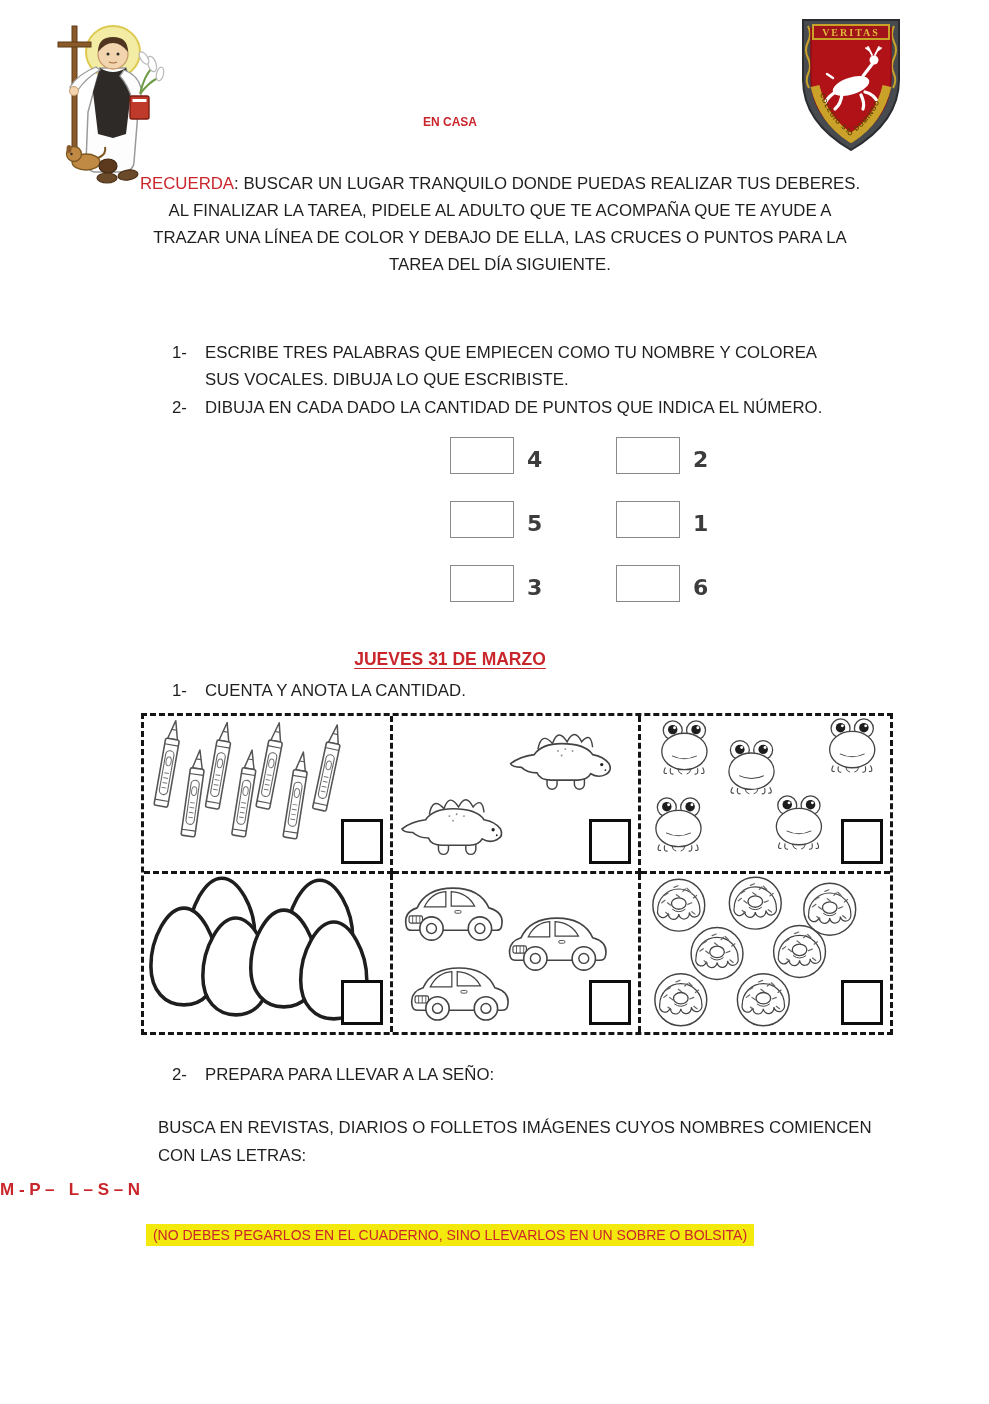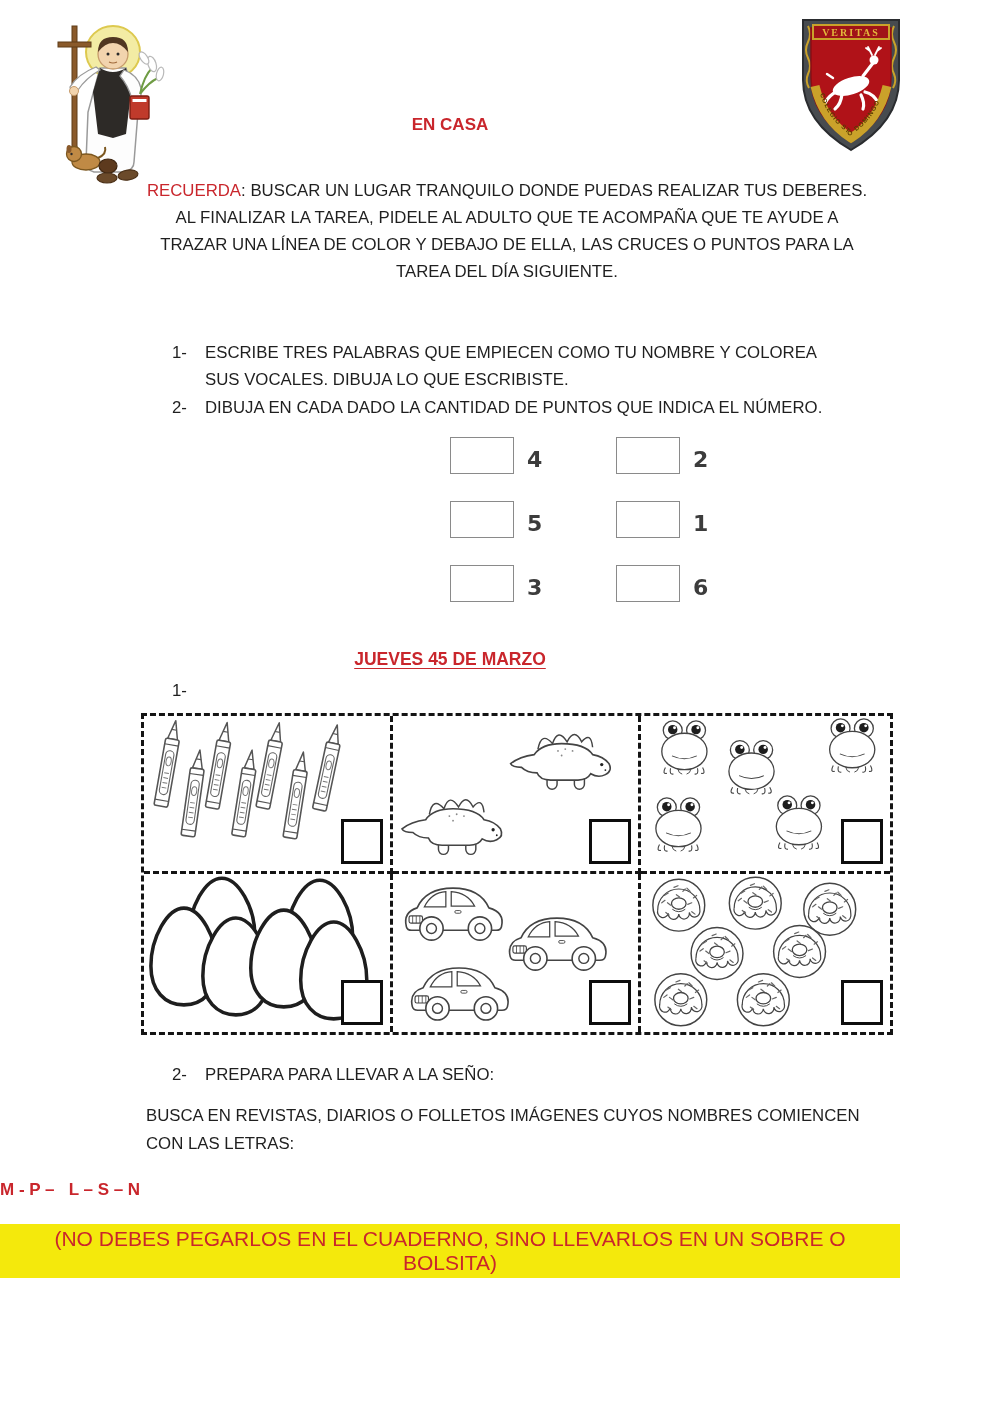--- a/index.html
+++ b/index.html
@@ -1,20 +1,20 @@
 <!DOCTYPE html>
 <html><head>
 <meta charset="utf-8">
 <style>
   :root{ --red:#c9262c; --yellow:#f4e90c; --ink:#1f1f1f; }
   html,body{margin:0;padding:0;background:#ffffff;}
   .page{position:relative;width:900px;height:1404px;background:#fff;overflow:hidden;
         font-family:"Liberation Sans",sans-serif;color:var(--ink);}
   .abs{position:absolute;}
-  .title{top:115px;left:0;width:100%;text-align:center;font-size:17px;font-weight:bold;color:var(--red);}
+  .title{top:115px;left:0;width:100%;text-align:center;font-size:12px;font-weight:bold;color:var(--red);}
   .reminder{top:165px;left:130px;width:730px;text-align:center;font-size:16.8px;line-height:27px;}
   .red{color:var(--red);}
   .heading{left:0;width:100%;text-align:center;font-weight:bold;font-size:17.5px;color:var(--red);
            text-decoration:underline;text-underline-offset:3px;}
   .mier{top:291px;} .juev{top:649px;}
   .task{left:172px;display:flex;font-size:16.8px;line-height:27px;}
   .task .num{width:33px;flex:none;}
   .t1{top:339px;width:678px;}
   .t2{top:394px;width:760px;}
   .jt1{top:677px;width:700px;}
@@ -26,21 +26,21 @@
   .cgrid{top:713px;left:141px;width:752px;height:322px;display:grid;box-sizing:border-box;
          grid-template-columns:1fr 1fr 1fr;grid-template-rows:1fr 1fr;border:3.5px dashed #141414;background:#fff;}
   .cell{position:relative;border-right:3.5px dashed #141414;border-bottom:3.5px dashed #141414;overflow:hidden;}
   .cell:nth-child(3n){border-right:none;}
   .cell:nth-child(n+4){border-bottom:none;}
   .cell svg.art{position:absolute;left:0;top:0;width:100%;height:100%;}
   .abox{position:absolute;right:7px;bottom:7px;width:42px;height:45px;border:3.5px solid #0d0d0d;background:#fff;box-sizing:border-box;}
   .busca{top:1102px;left:146px;width:748px;font-size:16.8px;line-height:28px;}
   .letters{top:1180px;left:0;width:100%;text-align:left;color:var(--red);font-size:17px;font-weight:bold;white-space:pre;}
   .noterow{top:1224px;left:0;width:100%;text-align:center;}
-  .note{display:inline-block;background:var(--yellow);color:var(--red);font-size:21px;padding:3px 7px;}
+  .note{display:inline-block;background:var(--yellow);color:var(--red);font-size:14px;padding:3px 7px;}
   .saint{left:28px;top:12px;} .crest{left:795px;top:14px;}
   .hidden-defs{position:absolute;width:0;height:0;overflow:hidden;}
 </style>
 </head>
 <body>
 
 <svg class="hidden-defs" xmlns="http://www.w3.org/2000/svg" aria-hidden="true">
   <defs>
     <symbol id="sym-crayon" viewBox="0 0 26 94">
       <path d="M13 2 L8 21 L18 21 Z" fill="#fff" stroke="#555" stroke-width="1.5" stroke-linejoin="round"></path>
@@ -155,21 +155,21 @@
     </g>
     <path id="crestCurve" d="M24 76 Q31 105 56 121 Q81 105 88 76" fill="none"></path>
     <path d="M20 72 Q28 106 56 124 Q84 106 92 72" fill="none" stroke="#caa22a" stroke-width="9"></path>
     <text font-size="6.5" fill="#5b3a00" font-family="Liberation Sans,sans-serif" font-weight="bold" letter-spacing="1">
       <textPath href="#crestCurve" startOffset="4">COLEGIO STO DOMINGO</textPath>
     </text>
   </svg>
 
   <div class="abs title">EN CASA</div>
 
-  <p class="abs reminder" style="margin:12px;"><span class="red">RECUERDA</span><span>: BUSCAR UN LUGAR TRANQUILO DONDE PUEDAS REALIZAR TUS DEBERES. AL FINALIZAR LA TAREA, PIDELE AL ADULTO QUE TE ACOMPAÑA QUE TE AYUDE A TRAZAR UNA LÍNEA DE COLOR Y DEBAJO DE ELLA, LAS CRUCES O PUNTOS PARA LA TAREA DEL DÍA SIGUIENTE.</span></p>
+  <p class="abs reminder" style="margin:5px;"><span class="red">RECUERDA</span><span>: BUSCAR UN LUGAR TRANQUILO DONDE PUEDAS REALIZAR TUS DEBERES. AL FINALIZAR LA TAREA, PIDELE AL ADULTO QUE TE ACOMPAÑA QUE TE AYUDE A TRAZAR UNA LÍNEA DE COLOR Y DEBAJO DE ELLA, LAS CRUCES O PUNTOS PARA LA TAREA DEL DÍA SIGUIENTE.</span></p>
 
 
   <div class="abs task t1">
     <span class="num">1-</span>
     <span>ESCRIBE TRES PALABRAS QUE EMPIECEN COMO TU NOMBRE Y COLOREA SUS VOCALES. DIBUJA LO QUE ESCRIBISTE.</span>
   </div>
   <div class="abs task t2">
     <span class="num">2-</span>
     <span>DIBUJA EN CADA DADO LA CANTIDAD DE PUNTOS QUE INDICA EL NÚMERO.</span>
   </div>
@@ -194,24 +194,25 @@
     <div class="die">
       <div class="box"></div>
       <span class="n">3</span>
     </div>
     <div class="die">
       <div class="box"></div>
       <span class="n">6</span>
     </div>
   </div>
 
-  <div class="abs heading juev">JUEVES 45 DE MARZO</div>
+  <div class="abs heading juev">JUEVES 31 DE MARZO</div>
 
   <div class="abs task jt1">
     <span class="num">1-</span>
+    <span>CUENTA Y ANOTA LA CANTIDAD.</span>
   </div>
 
   <div class="abs cgrid">
 
     <div class="cell">
       <svg class="art" viewBox="0 0 246 157">
         <use href="#sym-crayon" x="10" y="2" width="26" height="94" transform="rotate(10 23 49)"></use>
         <use href="#sym-crayon" x="36" y="32" width="26" height="94" transform="rotate(8 49 79)"></use>
         <use href="#sym-crayon" x="62" y="4" width="26" height="94" transform="rotate(10 75 51)"></use>
         <use href="#sym-crayon" x="88" y="32" width="26" height="94" transform="rotate(9 101 79)"></use>
@@ -275,21 +276,21 @@
       <div class="abox"></div>
     </div>
 
   </div>
 
   <div class="abs task jt2">
     <span class="num">2-</span>
     <span>PREPARA PARA LLEVAR A LA SEÑO:</span>
   </div>
 
-  <p class="abs busca" style="margin:0;">BUSCA EN REVISTAS, DIARIOS O FOLLETOS IMÁGENES CUYOS NOMBRES COMIENCEN CON LAS LETRAS:</p>
+  <p class="abs busca" style="margin:12px;">BUSCA EN REVISTAS, DIARIOS O FOLLETOS IMÁGENES CUYOS NOMBRES COMIENCEN CON LAS LETRAS:</p>
 
   <div class="abs letters">M - P –   L – S – N</div>
 
   <div class="abs noterow">
     <span class="note">(NO DEBES PEGARLOS EN EL CUADERNO, SINO LLEVARLOS EN UN SOBRE O BOLSITA)</span>
   </div>
 
 </div>
 
 </body></html>

